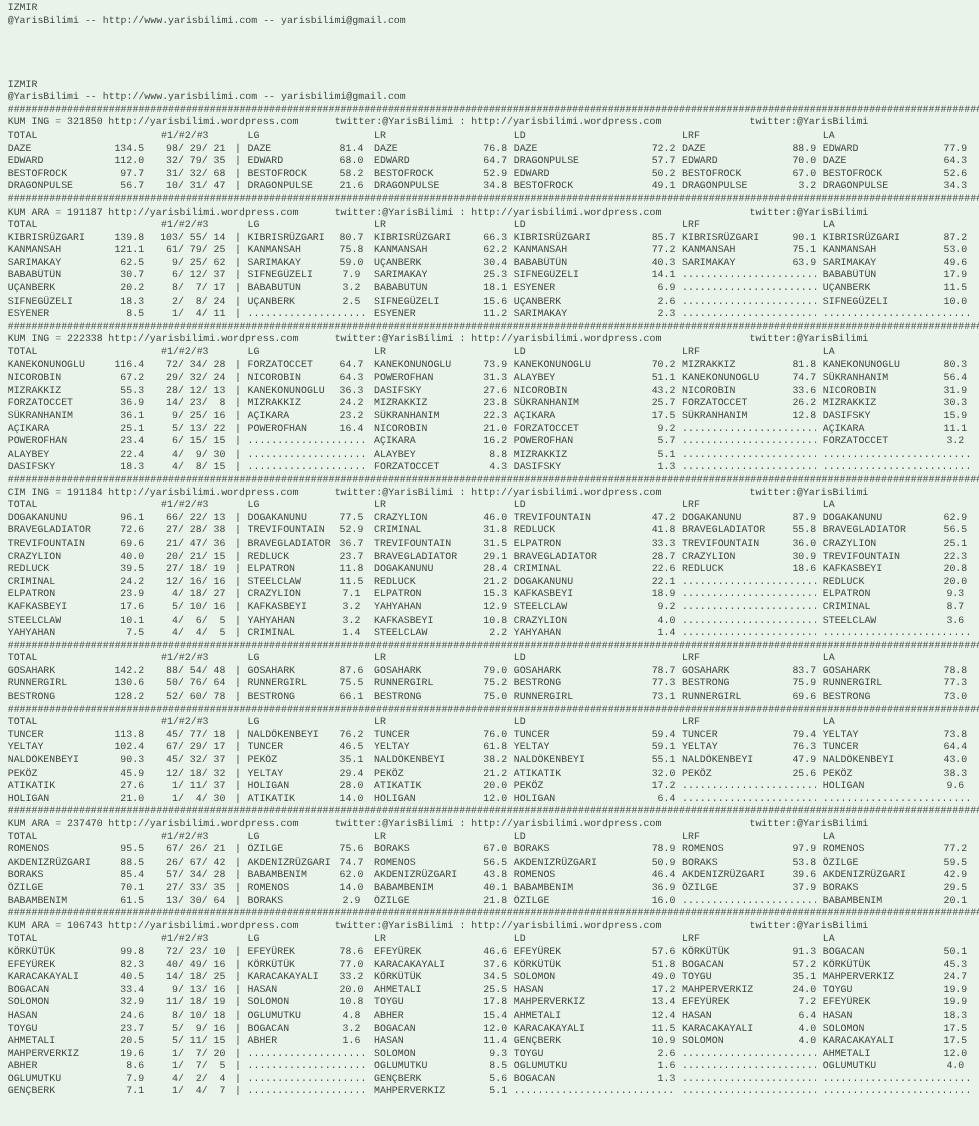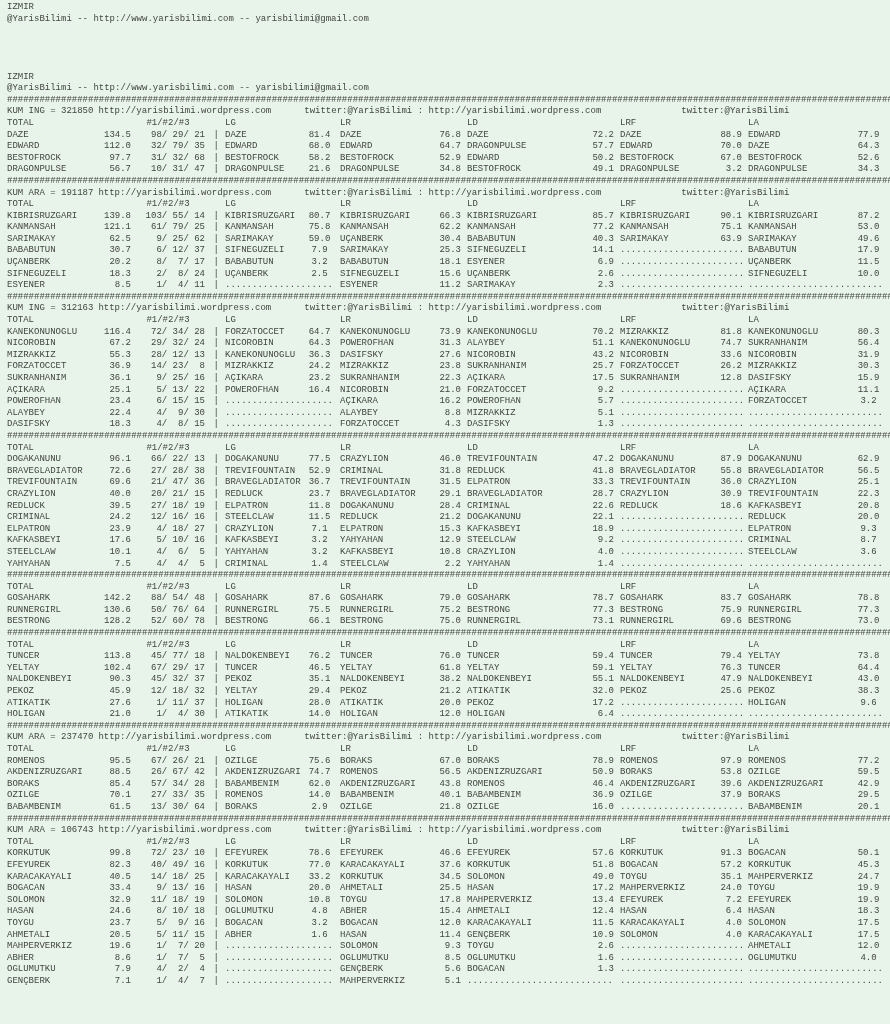--- a/index.html
+++ b/index.html
@@ -56,34 +56,35 @@
         <div class="row"><span class="c n">KIBRISRÜZGARI</span><span class="c t">139.8</span><span class="c r">103/ 55/ 14</span><span class="c p">|</span><span class="c g gn0">KIBRISRÜZGARI</span><span class="c gv0">80.7</span><span class="c g gn1">KIBRISRÜZGARI</span><span class="c gv1">66.3</span><span class="c g gn2">KIBRISRÜZGARI</span><span class="c gv2">85.7</span><span class="c g gn3">KIBRISRÜZGARI</span><span class="c gv3">90.1</span><span class="c g gn4">KIBRISRÜZGARI</span><span class="c gv4">87.2</span></div>
         <div class="row"><span class="c n">KANMANSAH</span><span class="c t">121.1</span><span class="c r">61/ 79/ 25</span><span class="c p">|</span><span class="c g gn0">KANMANSAH</span><span class="c gv0">75.8</span><span class="c g gn1">KANMANSAH</span><span class="c gv1">62.2</span><span class="c g gn2">KANMANSAH</span><span class="c gv2">77.2</span><span class="c g gn3">KANMANSAH</span><span class="c gv3">75.1</span><span class="c g gn4">KANMANSAH</span><span class="c gv4">53.0</span></div>
         <div class="row"><span class="c n">SARIMAKAY</span><span class="c t">62.5</span><span class="c r"> 9/ 25/ 62</span><span class="c p">|</span><span class="c g gn0">SARIMAKAY</span><span class="c gv0">59.0</span><span class="c g gn1">UÇANBERK</span><span class="c gv1">30.4</span><span class="c g gn2">BABABÜTÜN</span><span class="c gv2">40.3</span><span class="c g gn3">SARIMAKAY</span><span class="c gv3">63.9</span><span class="c g gn4">SARIMAKAY</span><span class="c gv4">49.6</span></div>
         <div class="row"><span class="c n">BABABÜTÜN</span><span class="c t">30.7</span><span class="c r"> 6/ 12/ 37</span><span class="c p">|</span><span class="c g gn0">SIFNEGÜZELI</span><span class="c gv0">7.9</span><span class="c g gn1">SARIMAKAY</span><span class="c gv1">25.3</span><span class="c g gn2">SIFNEGÜZELI</span><span class="c gv2">14.1</span><span class="c g d d3">........................................</span><span class="c g gn4">BABABÜTÜN</span><span class="c gv4">17.9</span></div>
         <div class="row"><span class="c n">UÇANBERK</span><span class="c t">20.2</span><span class="c r"> 8/  7/ 17</span><span class="c p">|</span><span class="c g gn0">BABABÜTÜN</span><span class="c gv0">3.2</span><span class="c g gn1">BABABÜTÜN</span><span class="c gv1">18.1</span><span class="c g gn2">ESYENER</span><span class="c gv2">6.9</span><span class="c g d d3">........................................</span><span class="c g gn4">UÇANBERK</span><span class="c gv4">11.5</span></div>
         <div class="row"><span class="c n">SIFNEGÜZELI</span><span class="c t">18.3</span><span class="c r"> 2/  8/ 24</span><span class="c p">|</span><span class="c g gn0">UÇANBERK</span><span class="c gv0">2.5</span><span class="c g gn1">SIFNEGÜZELI</span><span class="c gv1">15.6</span><span class="c g gn2">UÇANBERK</span><span class="c gv2">2.6</span><span class="c g d d3">........................................</span><span class="c g gn4">SIFNEGÜZELI</span><span class="c gv4">10.0</span></div>
         <div class="row"><span class="c n">ESYENER</span><span class="c t">8.5</span><span class="c r"> 1/  4/ 11</span><span class="c p">|</span><span class="c g d d0">........................................</span><span class="c g gn1">ESYENER</span><span class="c gv1">11.2</span><span class="c g gn2">SARIMAKAY</span><span class="c gv2">2.3</span><span class="c g d d3">........................................</span><span class="c g d d4">........................................</span></div>
       </div>
       <div class="block">
         <div class="line sep">########################################################################################################################################################################################</div>
-        <div class="line hdr"><span class="c ">KUM ING = 312163</span><span class="c gA">http://yarisbilimi.wordpress.com</span><span class="c gB">twitter:@YarisBilimi</span><span class="c "> : </span><span class="c ">http://yarisbilimi.wordpress.com</span><span class="c gC">twitter:@YarisBilimi</span></div>
+        <div class="line hdr"><span class="c ">KUM ING = 222338</span><span class="c gA">http://yarisbilimi.wordpress.com</span><span class="c gB">twitter:@YarisBilimi</span><span class="c "> : </span><span class="c ">http://yarisbilimi.wordpress.com</span><span class="c gC">twitter:@YarisBilimi</span></div>
         <div class="row cols"><span class="c n">TOTAL</span><span class="c t"></span><span class="c r rc">#1/#2/#3</span><span class="c p"></span><span class="c g gn0">LG</span><span class="c gv0"></span><span class="c g gn1">LR</span><span class="c gv1"></span><span class="c g gn2">LD</span><span class="c gv2"></span><span class="c g gn3">LRF</span><span class="c gv3"></span><span class="c g gn4">LA</span><span class="c gv4"></span></div>
         <div class="row"><span class="c n">KANEKONUNOGLU</span><span class="c t">116.4</span><span class="c r">72/ 34/ 28</span><span class="c p">|</span><span class="c g gn0">FORZATOCCET</span><span class="c gv0">64.7</span><span class="c g gn1">KANEKONUNOGLU</span><span class="c gv1">73.9</span><span class="c g gn2">KANEKONUNOGLU</span><span class="c gv2">70.2</span><span class="c g gn3">MIZRAKKIZ</span><span class="c gv3">81.8</span><span class="c g gn4">KANEKONUNOGLU</span><span class="c gv4">80.3</span></div>
         <div class="row"><span class="c n">NICOROBIN</span><span class="c t">67.2</span><span class="c r">29/ 32/ 24</span><span class="c p">|</span><span class="c g gn0">NICOROBIN</span><span class="c gv0">64.3</span><span class="c g gn1">POWEROFHAN</span><span class="c gv1">31.3</span><span class="c g gn2">ALAYBEY</span><span class="c gv2">51.1</span><span class="c g gn3">KANEKONUNOGLU</span><span class="c gv3">74.7</span><span class="c g gn4">SÜKRANHANIM</span><span class="c gv4">56.4</span></div>
         <div class="row"><span class="c n">MIZRAKKIZ</span><span class="c t">55.3</span><span class="c r">28/ 12/ 13</span><span class="c p">|</span><span class="c g gn0">KANEKONUNOGLU</span><span class="c gv0">36.3</span><span class="c g gn1">DASIFSKY</span><span class="c gv1">27.6</span><span class="c g gn2">NICOROBIN</span><span class="c gv2">43.2</span><span class="c g gn3">NICOROBIN</span><span class="c gv3">33.6</span><span class="c g gn4">NICOROBIN</span><span class="c gv4">31.9</span></div>
         <div class="row"><span class="c n">FORZATOCCET</span><span class="c t">36.9</span><span class="c r">14/ 23/  8</span><span class="c p">|</span><span class="c g gn0">MIZRAKKIZ</span><span class="c gv0">24.2</span><span class="c g gn1">MIZRAKKIZ</span><span class="c gv1">23.8</span><span class="c g gn2">SÜKRANHANIM</span><span class="c gv2">25.7</span><span class="c g gn3">FORZATOCCET</span><span class="c gv3">26.2</span><span class="c g gn4">MIZRAKKIZ</span><span class="c gv4">30.3</span></div>
         <div class="row"><span class="c n">SÜKRANHANIM</span><span class="c t">36.1</span><span class="c r"> 9/ 25/ 16</span><span class="c p">|</span><span class="c g gn0">AÇIKARA</span><span class="c gv0">23.2</span><span class="c g gn1">SÜKRANHANIM</span><span class="c gv1">22.3</span><span class="c g gn2">AÇIKARA</span><span class="c gv2">17.5</span><span class="c g gn3">SÜKRANHANIM</span><span class="c gv3">12.8</span><span class="c g gn4">DASIFSKY</span><span class="c gv4">15.9</span></div>
         <div class="row"><span class="c n">AÇIKARA</span><span class="c t">25.1</span><span class="c r"> 5/ 13/ 22</span><span class="c p">|</span><span class="c g gn0">POWEROFHAN</span><span class="c gv0">16.4</span><span class="c g gn1">NICOROBIN</span><span class="c gv1">21.0</span><span class="c g gn2">FORZATOCCET</span><span class="c gv2">9.2</span><span class="c g d d3">........................................</span><span class="c g gn4">AÇIKARA</span><span class="c gv4">11.1</span></div>
         <div class="row"><span class="c n">POWEROFHAN</span><span class="c t">23.4</span><span class="c r"> 6/ 15/ 15</span><span class="c p">|</span><span class="c g d d0">........................................</span><span class="c g gn1">AÇIKARA</span><span class="c gv1">16.2</span><span class="c g gn2">POWEROFHAN</span><span class="c gv2">5.7</span><span class="c g d d3">........................................</span><span class="c g gn4">FORZATOCCET</span><span class="c gv4">3.2</span></div>
         <div class="row"><span class="c n">ALAYBEY</span><span class="c t">22.4</span><span class="c r"> 4/  9/ 30</span><span class="c p">|</span><span class="c g d d0">........................................</span><span class="c g gn1">ALAYBEY</span><span class="c gv1">8.8</span><span class="c g gn2">MIZRAKKIZ</span><span class="c gv2">5.1</span><span class="c g d d3">........................................</span><span class="c g d d4">........................................</span></div>
         <div class="row"><span class="c n">DASIFSKY</span><span class="c t">18.3</span><span class="c r"> 4/  8/ 15</span><span class="c p">|</span><span class="c g d d0">........................................</span><span class="c g gn1">FORZATOCCET</span><span class="c gv1">4.3</span><span class="c g gn2">DASIFSKY</span><span class="c gv2">1.3</span><span class="c g d d3">........................................</span><span class="c g d d4">........................................</span></div>
       </div>
       <div class="block">
         <div class="line sep">########################################################################################################################################################################################</div>
+        <div class="line hdr"><span class="c ">CIM ING = 191184</span><span class="c gA">http://yarisbilimi.wordpress.com</span><span class="c gB">twitter:@YarisBilimi</span><span class="c "> : </span><span class="c ">http://yarisbilimi.wordpress.com</span><span class="c gC">twitter:@YarisBilimi</span></div>
         <div class="row cols"><span class="c n">TOTAL</span><span class="c t"></span><span class="c r rc">#1/#2/#3</span><span class="c p"></span><span class="c g gn0">LG</span><span class="c gv0"></span><span class="c g gn1">LR</span><span class="c gv1"></span><span class="c g gn2">LD</span><span class="c gv2"></span><span class="c g gn3">LRF</span><span class="c gv3"></span><span class="c g gn4">LA</span><span class="c gv4"></span></div>
         <div class="row"><span class="c n">DOGAKANUNU</span><span class="c t">96.1</span><span class="c r">66/ 22/ 13</span><span class="c p">|</span><span class="c g gn0">DOGAKANUNU</span><span class="c gv0">77.5</span><span class="c g gn1">CRAZYLION</span><span class="c gv1">46.0</span><span class="c g gn2">TREVIFOUNTAIN</span><span class="c gv2">47.2</span><span class="c g gn3">DOGAKANUNU</span><span class="c gv3">87.9</span><span class="c g gn4">DOGAKANUNU</span><span class="c gv4">62.9</span></div>
         <div class="row"><span class="c n">BRAVEGLADIATOR</span><span class="c t">72.6</span><span class="c r">27/ 28/ 38</span><span class="c p">|</span><span class="c g gn0">TREVIFOUNTAIN</span><span class="c gv0">52.9</span><span class="c g gn1">CRIMINAL</span><span class="c gv1">31.8</span><span class="c g gn2">REDLUCK</span><span class="c gv2">41.8</span><span class="c g gn3">BRAVEGLADIATOR</span><span class="c gv3">55.8</span><span class="c g gn4">BRAVEGLADIATOR</span><span class="c gv4">56.5</span></div>
         <div class="row"><span class="c n">TREVIFOUNTAIN</span><span class="c t">69.6</span><span class="c r">21/ 47/ 36</span><span class="c p">|</span><span class="c g gn0">BRAVEGLADIATOR</span><span class="c gv0">36.7</span><span class="c g gn1">TREVIFOUNTAIN</span><span class="c gv1">31.5</span><span class="c g gn2">ELPATRON</span><span class="c gv2">33.3</span><span class="c g gn3">TREVIFOUNTAIN</span><span class="c gv3">36.0</span><span class="c g gn4">CRAZYLION</span><span class="c gv4">25.1</span></div>
         <div class="row"><span class="c n">CRAZYLION</span><span class="c t">40.0</span><span class="c r">20/ 21/ 15</span><span class="c p">|</span><span class="c g gn0">REDLUCK</span><span class="c gv0">23.7</span><span class="c g gn1">BRAVEGLADIATOR</span><span class="c gv1">29.1</span><span class="c g gn2">BRAVEGLADIATOR</span><span class="c gv2">28.7</span><span class="c g gn3">CRAZYLION</span><span class="c gv3">30.9</span><span class="c g gn4">TREVIFOUNTAIN</span><span class="c gv4">22.3</span></div>
         <div class="row"><span class="c n">REDLUCK</span><span class="c t">39.5</span><span class="c r">27/ 18/ 19</span><span class="c p">|</span><span class="c g gn0">ELPATRON</span><span class="c gv0">11.8</span><span class="c g gn1">DOGAKANUNU</span><span class="c gv1">28.4</span><span class="c g gn2">CRIMINAL</span><span class="c gv2">22.6</span><span class="c g gn3">REDLUCK</span><span class="c gv3">18.6</span><span class="c g gn4">KAFKASBEYI</span><span class="c gv4">20.8</span></div>
         <div class="row"><span class="c n">CRIMINAL</span><span class="c t">24.2</span><span class="c r">12/ 16/ 16</span><span class="c p">|</span><span class="c g gn0">STEELCLAW</span><span class="c gv0">11.5</span><span class="c g gn1">REDLUCK</span><span class="c gv1">21.2</span><span class="c g gn2">DOGAKANUNU</span><span class="c gv2">22.1</span><span class="c g d d3">........................................</span><span class="c g gn4">REDLUCK</span><span class="c gv4">20.0</span></div>
         <div class="row"><span class="c n">ELPATRON</span><span class="c t">23.9</span><span class="c r"> 4/ 18/ 27</span><span class="c p">|</span><span class="c g gn0">CRAZYLION</span><span class="c gv0">7.1</span><span class="c g gn1">ELPATRON</span><span class="c gv1">15.3</span><span class="c g gn2">KAFKASBEYI</span><span class="c gv2">18.9</span><span class="c g d d3">........................................</span><span class="c g gn4">ELPATRON</span><span class="c gv4">9.3</span></div>
         <div class="row"><span class="c n">KAFKASBEYI</span><span class="c t">17.6</span><span class="c r"> 5/ 10/ 16</span><span class="c p">|</span><span class="c g gn0">KAFKASBEYI</span><span class="c gv0">3.2</span><span class="c g gn1">YAHYAHAN</span><span class="c gv1">12.9</span><span class="c g gn2">STEELCLAW</span><span class="c gv2">9.2</span><span class="c g d d3">........................................</span><span class="c g gn4">CRIMINAL</span><span class="c gv4">8.7</span></div>
         <div class="row"><span class="c n">STEELCLAW</span><span class="c t">10.1</span><span class="c r"> 4/  6/  5</span><span class="c p">|</span><span class="c g gn0">YAHYAHAN</span><span class="c gv0">3.2</span><span class="c g gn1">KAFKASBEYI</span><span class="c gv1">10.8</span><span class="c g gn2">CRAZYLION</span><span class="c gv2">4.0</span><span class="c g d d3">........................................</span><span class="c g gn4">STEELCLAW</span><span class="c gv4">3.6</span></div>

